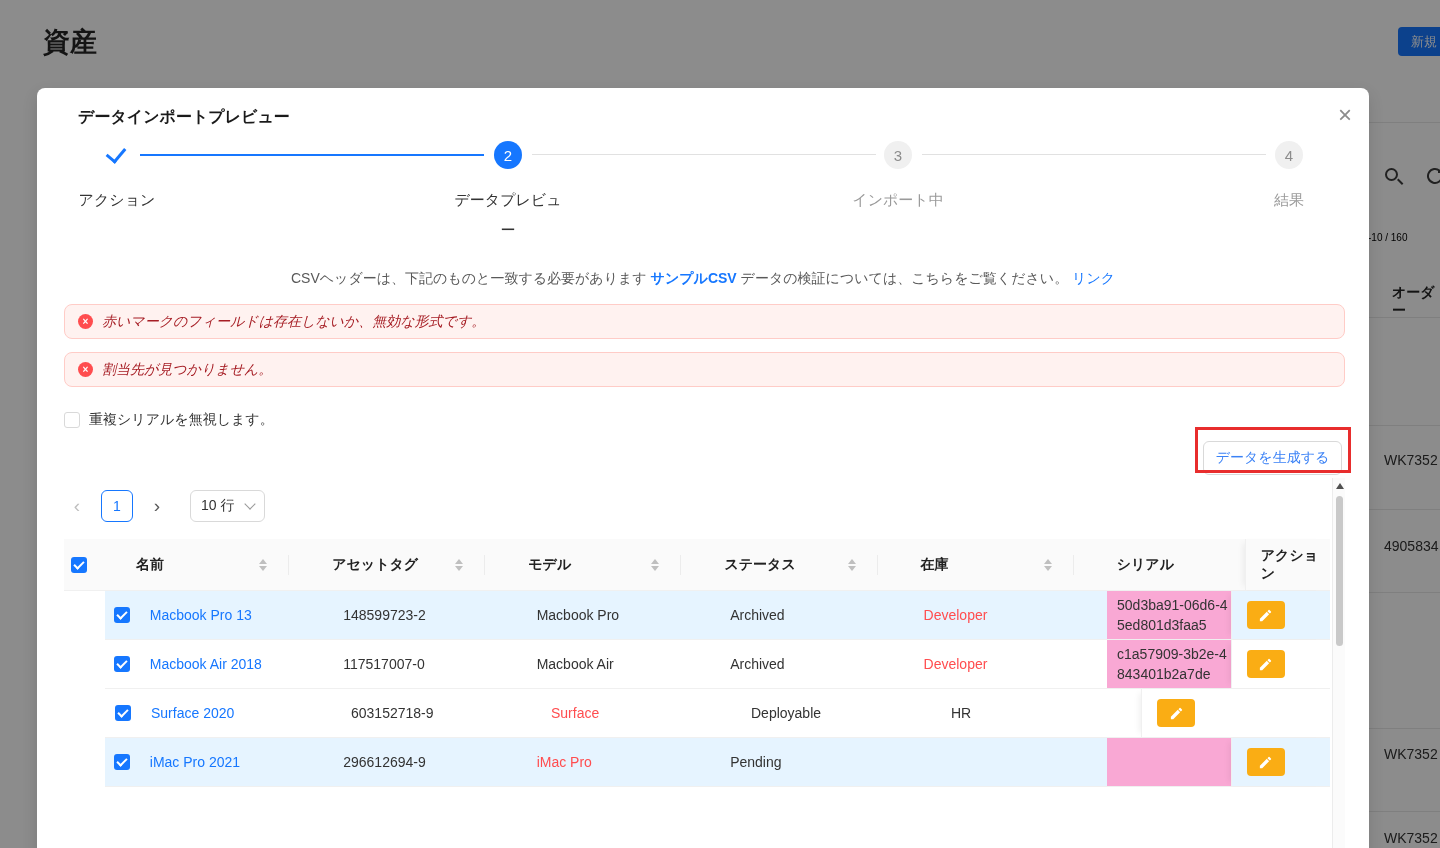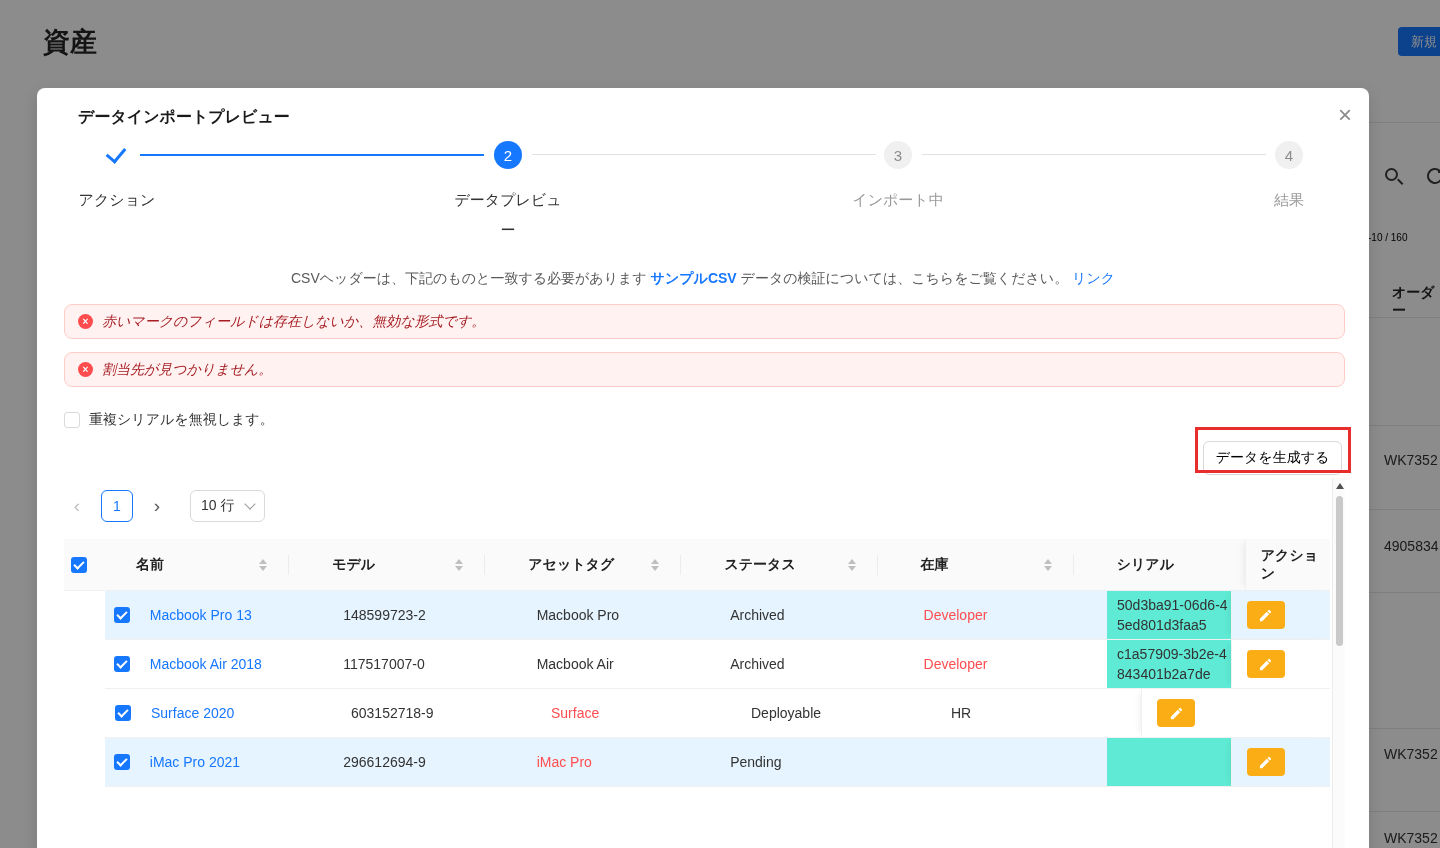--- a/index.html
+++ b/index.html
@@ -64,21 +64,21 @@
   .dup-row { position:absolute; left:27px; top:323px; display:flex; align-items:center; gap:9px; }
   .checkbox { width:16px; height:16px; border-radius:3px; position:relative; display:inline-block; flex:0 0 auto; }
   .checkbox.checked { background:#1677ff; }
   .checkbox.checked::after { content:""; position:absolute; left:5px; top:2px; width:4px; height:8px;
     border-right:2px solid #fff; border-bottom:2px solid #fff; transform:rotate(45deg); }
   .checkbox.unchecked { background:#fff; border:1px solid #d9d9d9; }
   .dup-label { font-size:14px; color:#333; }
 
   
   .gen-btn { position:absolute; left:1166px; top:353px; width:139px; height:34px; background:#fff;
-    border:1px solid #d9d9d9; border-radius:6px; font-size:14px; color:#000000;
+    border:1px solid #d9d9d9; border-radius:6px; font-size:14px; color:#3b82f6;
     display:flex; align-items:center; justify-content:center; cursor:pointer; }
   .annotation-rect { position:absolute; left:1195px; top:427px; width:156px; height:46px;
     border:3px solid #e82d2d; z-index:60; }
 
   
   .pg-prev, .pg-next { position:absolute; top:402px; width:24px; height:32px; font-size:19px;
     display:flex; align-items:center; justify-content:center; }
   .pg-prev { left:28px; color:#bfbfbf; }
   .pg-next { left:108px; color:#595959; }
   .pg-page { position:absolute; left:64px; top:402px; width:32px; height:32px; border:1px solid #1677ff;
@@ -97,21 +97,21 @@
   .trow { display:flex; height:49px; border-bottom:1px solid #f0f0f0; background:#fff;margin-left:41px; }
   .trow.hl { background:#e6f4ff; }
   .td { display:flex; align-items:center; padding-left:10px; color:#333; }
   .col-check { width:36px; justify-content:center; padding-left:0; }
   .col-name { width:200px; } .col-tag { width:200px; } .col-model { width:200px; }
   .col-status { width:200px; } .col-stock { width:200px; }
   .col-serial { width:128px; }
   .col-action { width:102px; padding-left:15px; border-left:1px solid #f0f0f0;
     box-shadow:-6px 0 6px -4px rgba(0,0,0,0.06); }
   .thead .col-action { background:#fafafa; }
-  .serial-bg { background:#5eead4; }
+  .serial-bg { background:#f9a8d4; }
   .serial-cell { flex-direction:column; align-items:flex-start; justify-content:center; line-height:20px; }
   .name-link { color:#1677ff; cursor:pointer; }
   .red { color:#ff4d4f; }
   .sorter { display:flex; flex-direction:column; margin-left:auto; margin-right:22px; gap:2px; }
   .caret-up { width:0; height:0; border-left:4px solid transparent; border-right:4px solid transparent;
     border-bottom:5px solid #bfbfbf; }
   .caret-down { width:0; height:0; border-left:4px solid transparent; border-right:4px solid transparent;
     border-top:5px solid #bfbfbf; }
   .edit-btn { width:38px; height:28px; background:#faad14; border:none; border-radius:4px;
     display:flex; align-items:center; justify-content:center; cursor:pointer; }
@@ -218,30 +218,30 @@
           <span class="checkbox checked"></span>
         </div>
         <div class="th col-name">
           <span>名前</span>
           <span class="sorter">
               <span class="caret-up"></span>
               <span class="caret-down"></span>
             </span>
           <span class="sep"></span>
         </div>
+        <div class="th col-tag">
+          <span>アセットタグ</span>
+          <span class="sorter">
+              <span class="caret-up"></span>
+              <span class="caret-down"></span>
+            </span>
+          <span class="sep"></span>
+        </div>
         <div class="th col-model">
           <span>モデル</span>
-          <span class="sorter">
-              <span class="caret-up"></span>
-              <span class="caret-down"></span>
-            </span>
-          <span class="sep"></span>
-        </div>
-        <div class="th col-tag">
-          <span>アセットタグ</span>
           <span class="sorter">
               <span class="caret-up"></span>
               <span class="caret-down"></span>
             </span>
           <span class="sep"></span>
         </div>
         <div class="th col-status">
           <span>ステータス</span>
           <span class="sorter">
               <span class="caret-up"></span>

